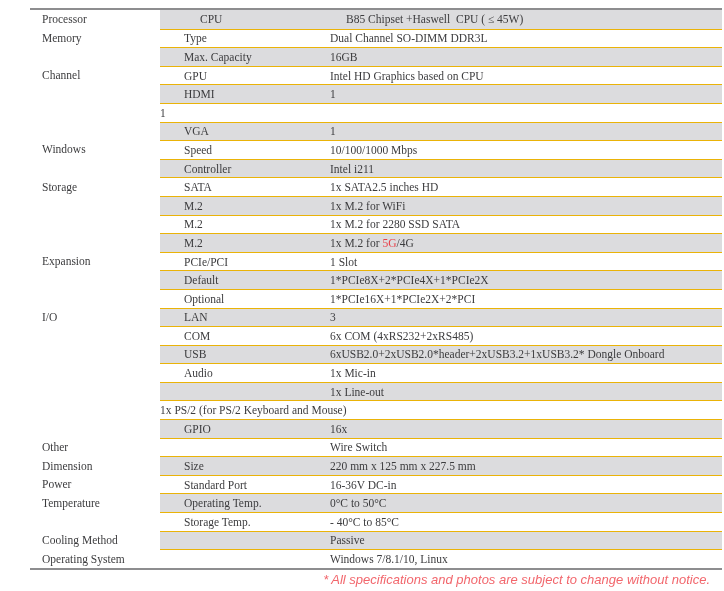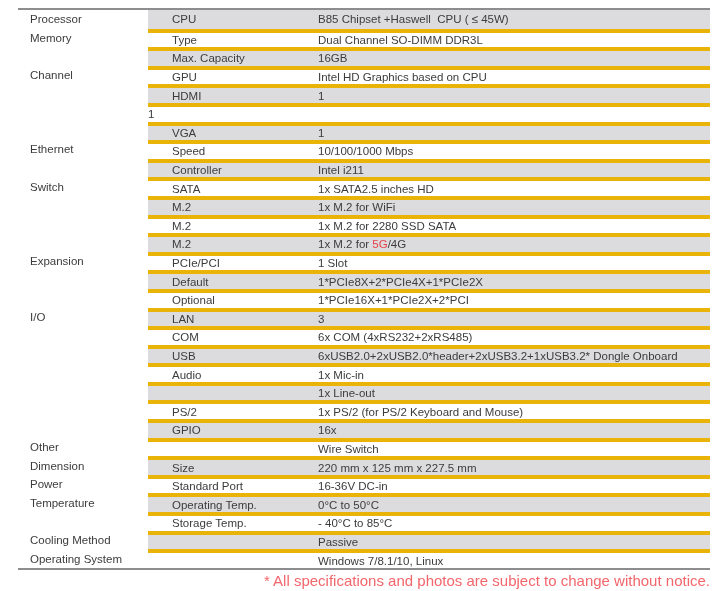--- a/index.html
+++ b/index.html
@@ -5,40 +5,41 @@
   * { box-sizing: border-box; margin: 0; padding: 0; }
   html, body {
     width: 724px; height: 591px;
     background: #ffffff;
     font-family: "Liberation Sans", sans-serif;
     position: relative;
     overflow: hidden;
   }
   .spec-table {
     position: absolute;
-    left: 18px; top: 8px;
+    left: 30px; top: 8px;
     width: 692px;
     border-top: 2px solid #8d8d8f;
     border-bottom: 2px solid #8d8d8f;
+    font-family: Liberation Serif, serif;
   }
   .row { display: flex; height: 18.6px; }
   .cat {
     width: 130px;
     padding-left: 12px;
     display: flex; align-items: center;
     font-size: 11.5px;
     color: #3c3c3e;
     white-space: pre;
   }
   .sub {
     flex: 1;
     display: flex;
-    border-top: 4px solid #eab308;
-  }
-  .row:first-child .sub { border-top: none; }
+    border-top: 1px solid #eab308;
+  }
+  .row:first-child .sub { border-top: none; padding-left: 16px; }
   .sub.shaded { background: #dcdcde; }
   .item {
     width: 170px;
     padding-left: 24px;
     display: flex; align-items: center;
     font-size: 11.5px;
     color: #3c3c3e;
     white-space: pre;
   }
   .val {
@@ -47,22 +48,23 @@
     font-size: 11.5px;
     color: #3c3c3e;
     white-space: pre;
     overflow: hidden;
   }
   .val .hl { color: #e8414a; }
   .footnote {
     position: absolute;
     top: 572px;
     right: 14px;
-    font-size: 15px;
+    font-size: 13px;
     color: #f2666c;
+    font-style: italic;
   }
 </style>
 </head>
 <body>
 
 <div class="spec-table">
     <div class="row">
       <div class="cat">Processor</div>
       <div class="sub shaded">
         <div class="item">CPU</div>
@@ -104,35 +106,35 @@
       </div>
     </div>
     <div class="row">
       <div class="cat"></div>
       <div class="sub shaded">
         <div class="item">VGA</div>
         <div class="val">1</div>
       </div>
     </div>
     <div class="row">
-      <div class="cat">Ethernet</div>
+      <div class="cat">Windows</div>
       <div class="sub">
         <div class="item">Speed</div>
         <div class="val">10/100/1000 Mbps</div>
       </div>
     </div>
     <div class="row">
       <div class="cat"></div>
       <div class="sub shaded">
         <div class="item">Controller</div>
         <div class="val">Intel i211</div>
       </div>
     </div>
     <div class="row">
-      <div class="cat">Switch</div>
+      <div class="cat">Storage</div>
       <div class="sub">
         <div class="item">SATA</div>
         <div class="val">1x SATA2.5 inches HD</div>
       </div>
     </div>
     <div class="row">
       <div class="cat"></div>
       <div class="sub shaded">
         <div class="item">M.2</div>
         <div class="val">1x M.2 for WiFi</div>
@@ -204,21 +206,20 @@
     <div class="row">
       <div class="cat"></div>
       <div class="sub shaded">
         <div class="item"></div>
         <div class="val">1x Line-out</div>
       </div>
     </div>
     <div class="row">
       <div class="cat"></div>
       <div class="sub">
-        <div class="item">PS/2</div>
         <div class="val">1x PS/2 (for PS/2 Keyboard and Mouse)</div>
       </div>
     </div>
     <div class="row">
       <div class="cat"></div>
       <div class="sub shaded">
         <div class="item">GPIO</div>
         <div class="val">16x</div>
       </div>
     </div>

